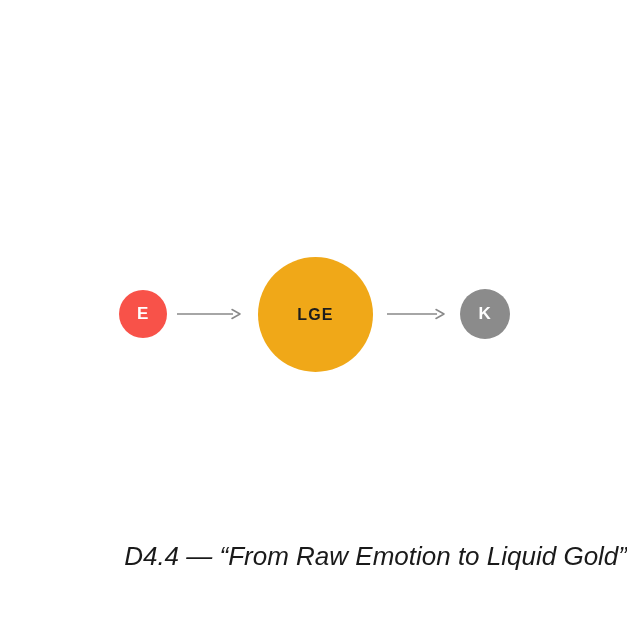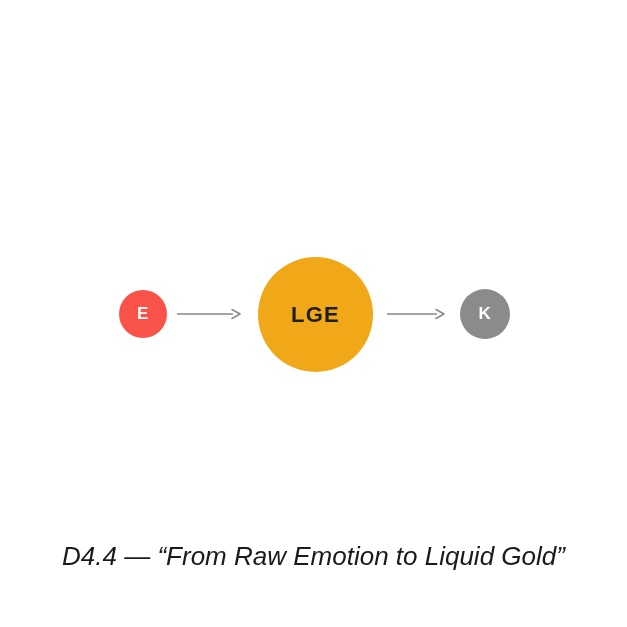--- a/index.html
+++ b/index.html
@@ -24,42 +24,42 @@
   }
   .node-e {
     left: 119px; top: 290px;
     width: 48px; height: 48px;
     font-size: 17px;
     letter-spacing: 0.5px;
   }
   .node-lge {
     left: 258px; top: 257px;
     width: 115px; height: 115px;
-    font-size: 22px;
+    font-size: 16px;
     letter-spacing: 1.2px;
   }
   .node-k {
     left: 460px; top: 289px;
     width: 50px; height: 50px;
     font-size: 17px;
     letter-spacing: 0.5px;
   }
   .arrow {
     position: absolute;
     top: 306px;
     height: 16px;
     display: block;
   }
   .arrow-1 { left: 177px; width: 64px; }
   .arrow-2 { left: 387px; width: 58px; }
   .caption {
     position: absolute;
     left: 0; top: 541px;
     width: 627px;
-    text-align: center;
+    text-align: right;
     font-style: italic;
     font-size: 26px;
     line-height: 30px;
     color: #1a1a1a;
     font-family: "Liberation Sans", sans-serif;
   }
 </style>
 </head>
 <body style="background: rgb(255, 255, 255);">
 

